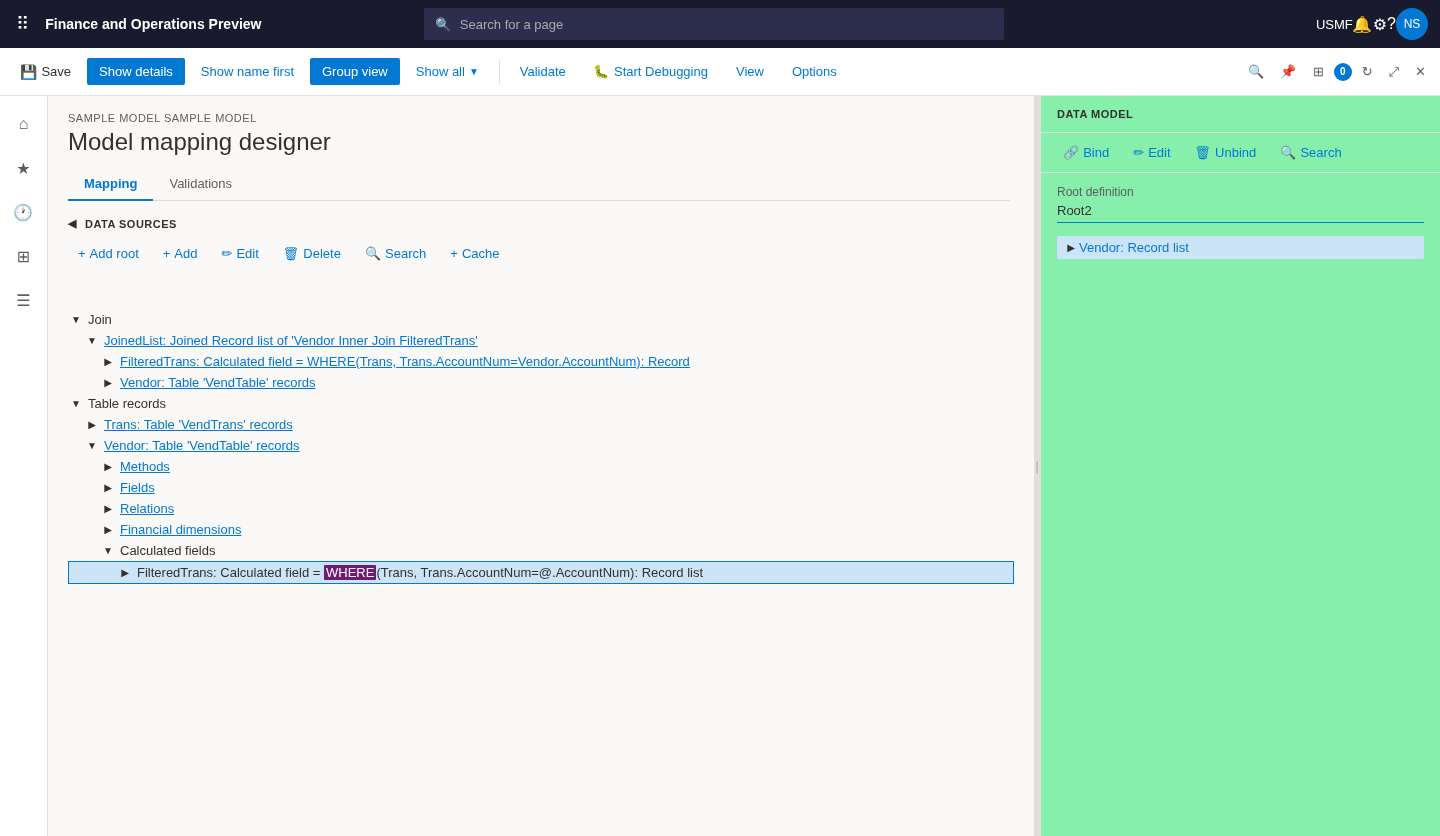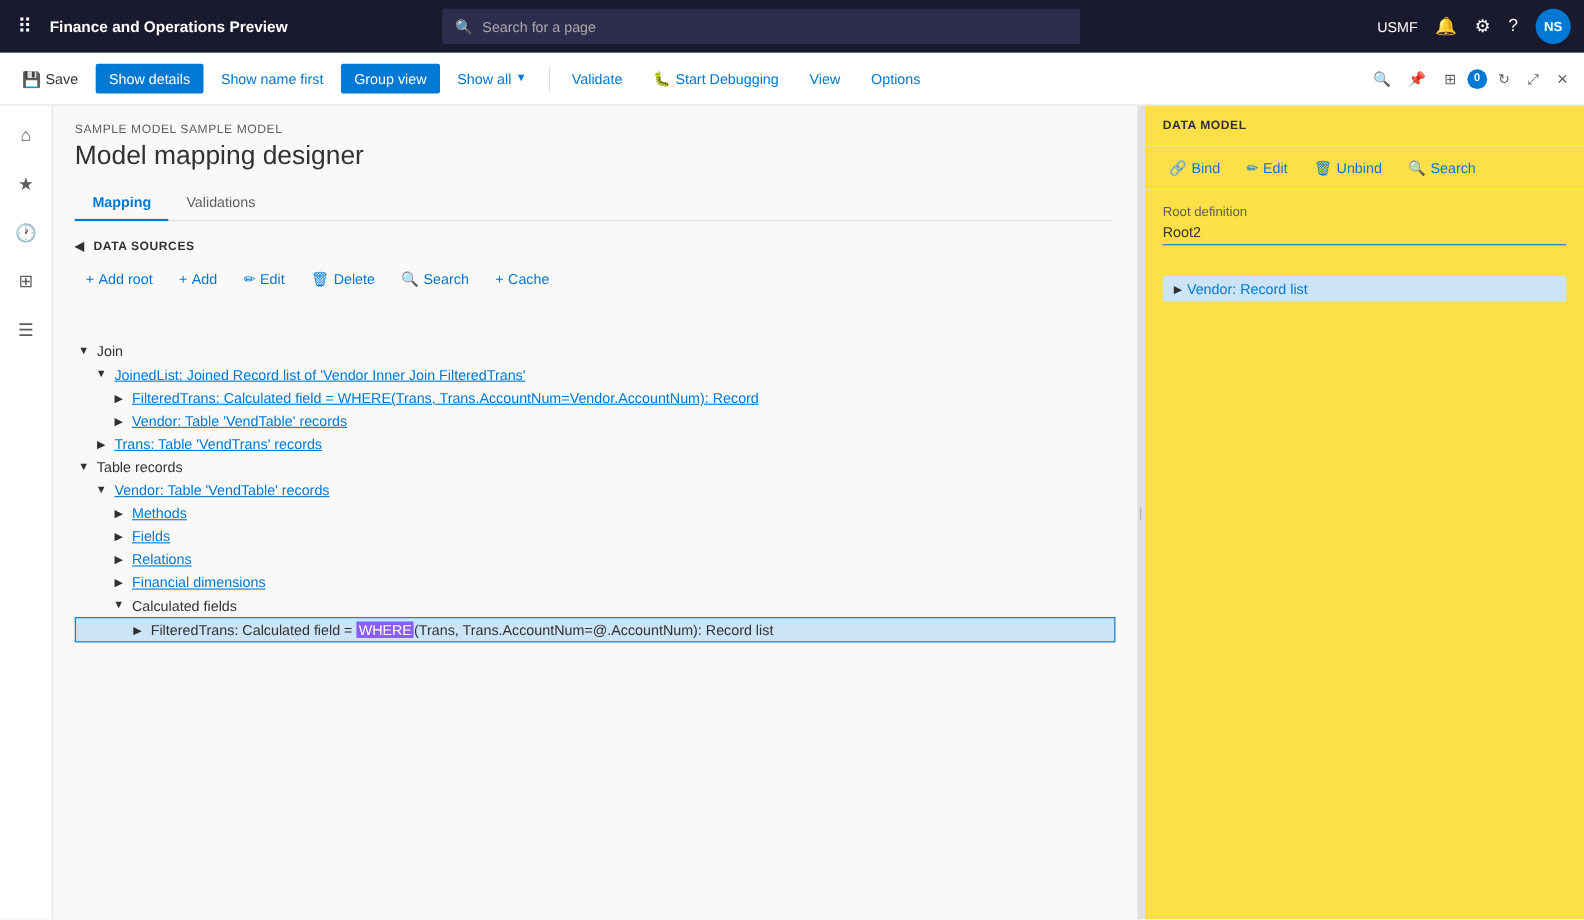--- a/index.html
+++ b/index.html
@@ -14,24 +14,24 @@
     .top-nav-title { color: #fff; font-size: 14px; font-weight: 600; flex-shrink: 0; }
     .top-nav-search {
       flex: 1; max-width: 580px; margin: 0 auto;
       display: flex; align-items: center;
       background: #2d2d4e; border-radius: 2px; padding: 0 12px; height: 32px; gap: 8px;
     }
     .top-nav-search input {
       background: transparent; border: none; outline: none; color: #fff; font-size: 13px; width: 100%;
     }
     .top-nav-search input::placeholder { color: #aaa; }
-    .top-nav-right { display: flex; align-items: center; gap: 16px; margin-left: auto; color: #fff; }
+    .top-nav-right { display: flex; align-items: center; margin-left: auto; color: #fff; }
     .top-nav-right .org { font-size: 13px; font-weight: 500; }
     .top-nav-right .icon-btn { font-size: 16px; cursor: pointer; }
-    .avatar { width: 32px; height: 32px; border-radius: 50%; background: #0078d4; display: flex; align-items: center; justify-content: center; color: #fff; font-size: 12px; font-weight: 700; cursor: pointer; }
+    .avatar { width: 32px; height: 32px; border-radius: 50%; background: #0078d4; display: flex; align-items: center; justify-content: center; color: #fff; font-size: 12px; font-weight: 400; cursor: pointer; }
 
     
     .toolbar {
       display: flex; align-items: center;
       background: #fff; border-bottom: 1px solid #e1dfdd; height: 48px; padding: 0 8px; gap: 4px;
     }
     .tb-btn {
       display: flex; align-items: center; gap: 4px;
       padding: 6px 12px; border: none; background: transparent; cursor: pointer;
       font-size: 13px; color: #0078d4; border-radius: 2px; white-space: nowrap;
@@ -80,34 +80,34 @@
     .tree-label.blue { color: #0078d4; text-decoration: underline; }
     .indent-1 { padding-left: 16px; }
     .indent-2 { padding-left: 32px; }
     .indent-3 { padding-left: 48px; }
 
     
     .resizer { width: 6px; background: #e1dfdd; cursor: col-resize; display: flex; align-items: center; justify-content: center; flex-shrink: 0; }
     .resizer::before { content: '|'; color: #aaa; font-size: 12px; }
 
     
-    .right-panel { width: 400px; background: #fde047; border-left: 1px solid #e1dfdd; display: flex; flex-direction: column; overflow: hidden; flex-shrink: 0; }
+    .right-panel { width: 400px; background: #86efac; border-left: 1px solid #e1dfdd; display: flex; flex-direction: column; overflow: hidden; flex-shrink: 0; }
     .right-panel-header { padding: 12px 16px; font-size: 11px; font-weight: 700; text-transform: uppercase; letter-spacing: 0.5px; color: #323130; border-bottom: 1px solid #e1dfdd; }
     .right-panel-toolbar { display: flex; align-items: center; gap: 4px; padding: 8px 12px; border-bottom: 1px solid #e1dfdd; }
     .rp-btn { display: flex; align-items: center; gap: 4px; padding: 4px 10px; border: none; background: transparent; cursor: pointer; font-size: 13px; color: #0078d4; border-radius: 2px; }
     .right-panel-body { flex: 1; overflow-y: auto; padding: 12px 16px; }
     .root-def-label { font-size: 12px; color: #605e5c; margin-bottom: 4px; }
-    .root-def-value { font-size: 13px; color: #323130; border-bottom: 1px solid #0078d4; padding-bottom: 4px; margin-bottom: 28px; }
+    .root-def-value { font-size: 13px; color: #323130; border-bottom: 1px solid #0078d4; padding-bottom: 4px; margin-bottom: 13px; }
     .rp-tree-item { display: flex; align-items: center; padding: 4px 6px; cursor: pointer; border-radius: 2px; }
     .rp-tree-item.selected { background: #cce4f7; }
     .rp-expander { width: 16px; display: flex; align-items: center; justify-content: center; font-size: 10px; color: #323130; }
     .rp-label { font-size: 13px; color: #0078d4; }
 
     
-    .highlight { background: #8b5cf6; color: #fff; padding: 0 2px; border-radius: 1px; }
+    .highlight { background: #701a75; color: #fff; padding: 0 2px; border-radius: 1px; }
   </style>
 </head>
 <body>
 
 <div class="top-nav">
   <span class="top-nav-grid">⠿</span>
   <span class="top-nav-title">Finance and Operations Preview</span>
   <div class="top-nav-search">
     <span style="color:#aaa">🔍</span>
     <input type="text" placeholder="Search for a page" style="">
@@ -233,28 +233,28 @@
           <div class="tree-item indent-2">
             <span class="tree-expander collapsed"></span>
             <span class="tree-label blue">FilteredTrans: Calculated field = WHERE(Trans, Trans.AccountNum=Vendor.AccountNum): Record</span>
           </div>
 
           <div class="tree-item indent-2">
             <span class="tree-expander collapsed"></span>
             <span class="tree-label blue">Vendor: Table 'VendTable' records</span>
           </div>
 
+          <div class="tree-item">
+            <span class="tree-expander expanded"></span>
+            <span class="tree-label">Table records</span>
+          </div>
+
           <div class="tree-item indent-1">
             <span class="tree-expander collapsed"></span>
             <span class="tree-label blue">Trans: Table 'VendTrans' records</span>
-          </div>
-
-          <div class="tree-item">
-            <span class="tree-expander expanded"></span>
-            <span class="tree-label">Table records</span>
           </div>
 
           <div class="tree-item indent-1">
             <span class="tree-expander expanded"></span>
             <span class="tree-label blue">Vendor: Table 'VendTable' records</span>
           </div>
 
           <div class="tree-item indent-2">
             <span class="tree-expander collapsed"></span>
             <span class="tree-label blue">Methods</span>

